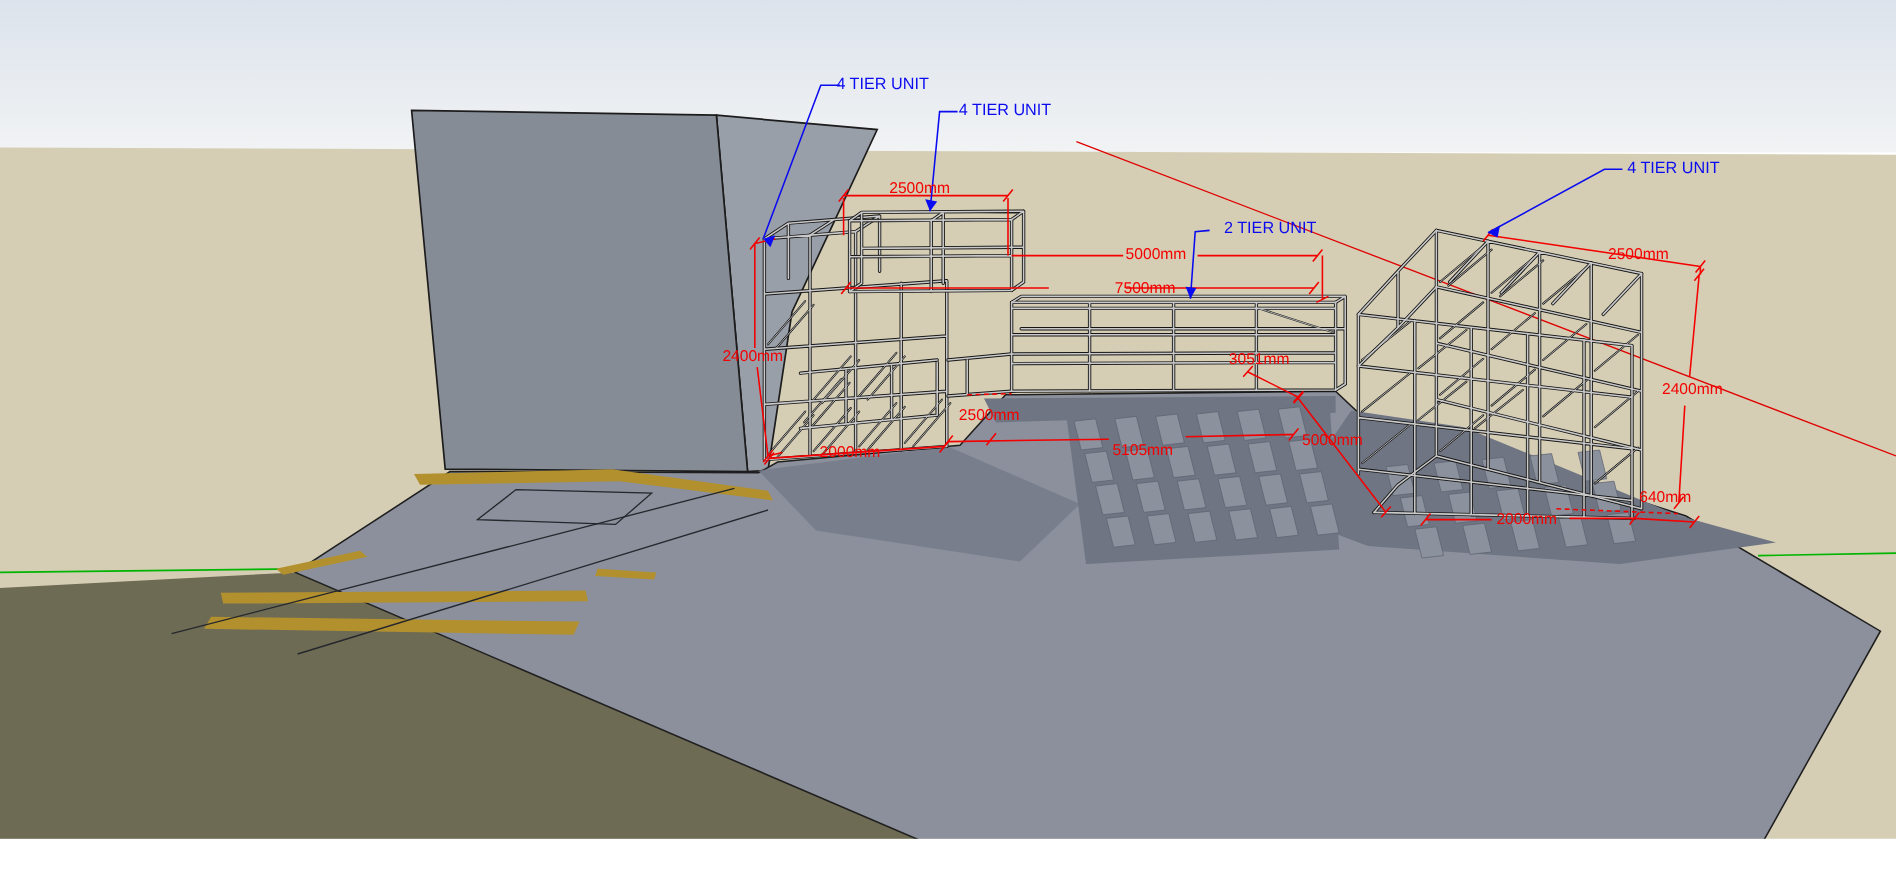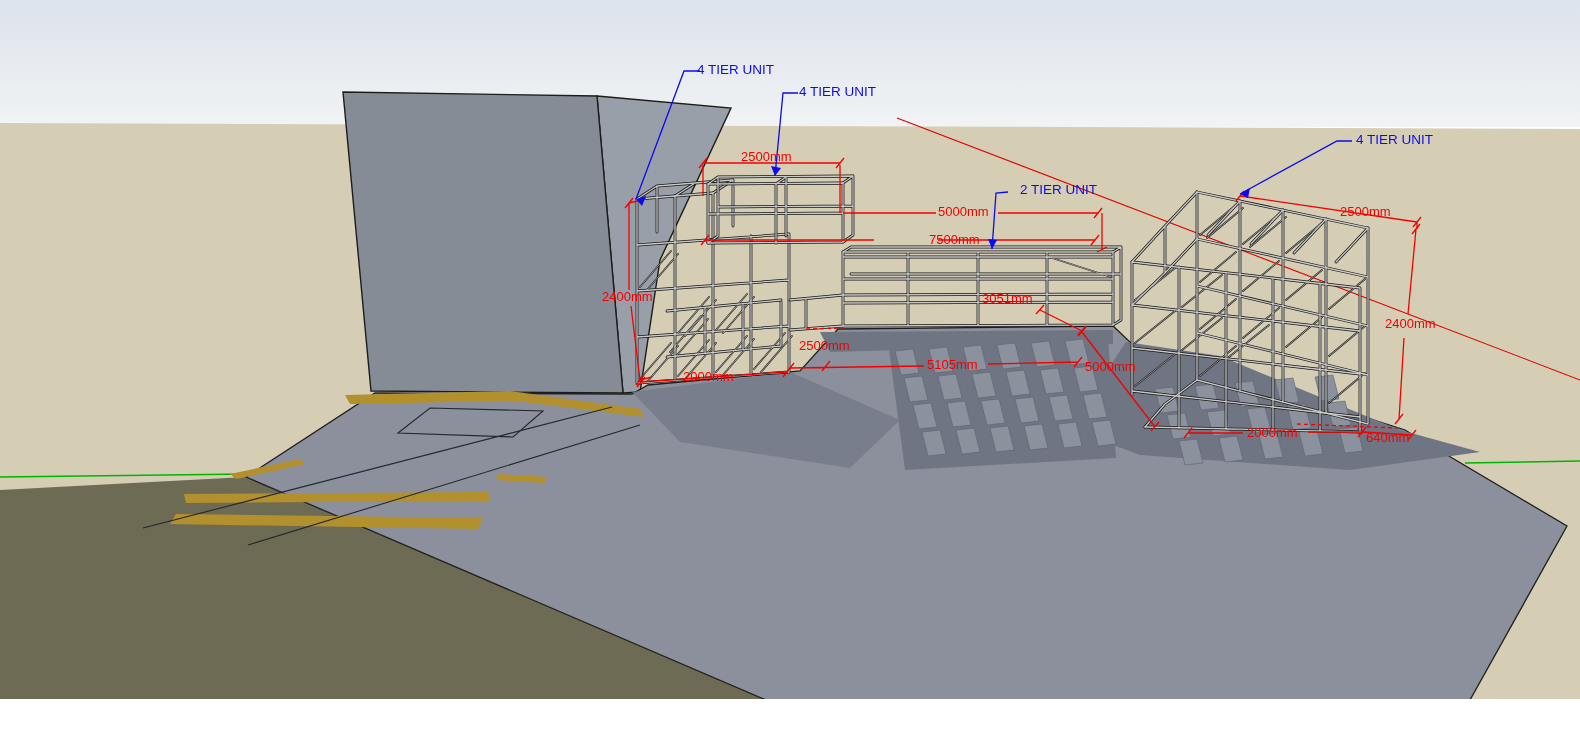--- a/index.html
+++ b/index.html
@@ -216,23 +216,23 @@
 </svg>
 
 <span class="lbl unit" style="left:697px;top:63px">4 TIER UNIT</span>
 <span class="lbl unit" style="left:799px;top:85px">4 TIER UNIT</span>
 <span class="lbl unit" style="left:1020px;top:183px">2 TIER UNIT</span>
 <span class="lbl unit" style="left:1356px;top:133px">4 TIER UNIT</span>
 
 <span class="lbl dim" style="left:741px;top:150px">2500mm</span>
 <span class="lbl dim" style="left:938px;top:205px">5000mm</span>
 <span class="lbl dim" style="left:929px;top:233px">7500mm</span>
-<span class="lbl dim" style="left:982px;top:292px">3051mm</span>
+<span class="lbl dim" style="left:1024px;top:292px">3051mm</span>
 <span class="lbl dim" style="left:602px;top:290px">2400mm</span>
 <span class="lbl dim" style="left:683px;top:370px">2000mm</span>
 <span class="lbl dim" style="left:799px;top:339px">2500mm</span>
-<span class="lbl dim" style="left:927px;top:358px">5105mm</span>
+<span class="lbl dim" style="left:927px;top:368px">5105mm</span>
 <span class="lbl dim" style="left:1085px;top:360px">5000mm</span>
 <span class="lbl dim" style="left:1340px;top:205px">2500mm</span>
 <span class="lbl dim" style="left:1385px;top:317px">2400mm</span>
 <span class="lbl dim" style="left:1247px;top:426px">2000mm</span>
-<span class="lbl dim" style="left:1366px;top:431px">640mm</span>
+<span class="lbl dim" style="left:1366px;top:407px">640mm</span>
 </div>
 
 </body></html>

